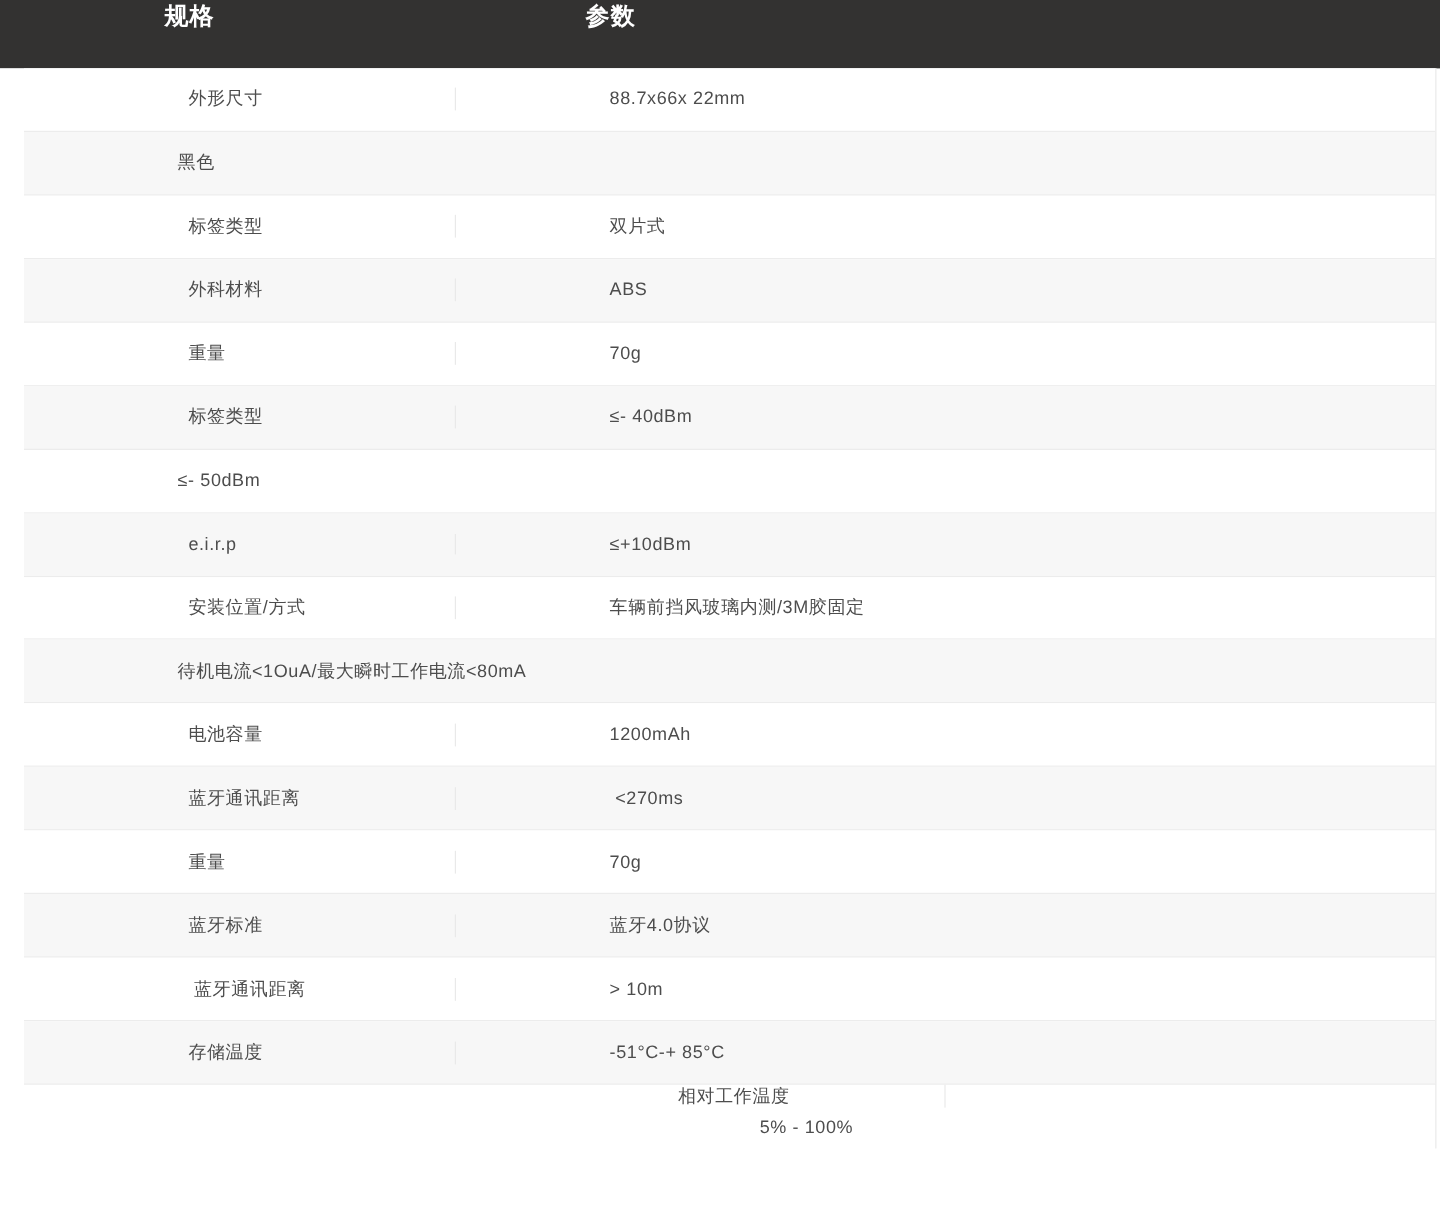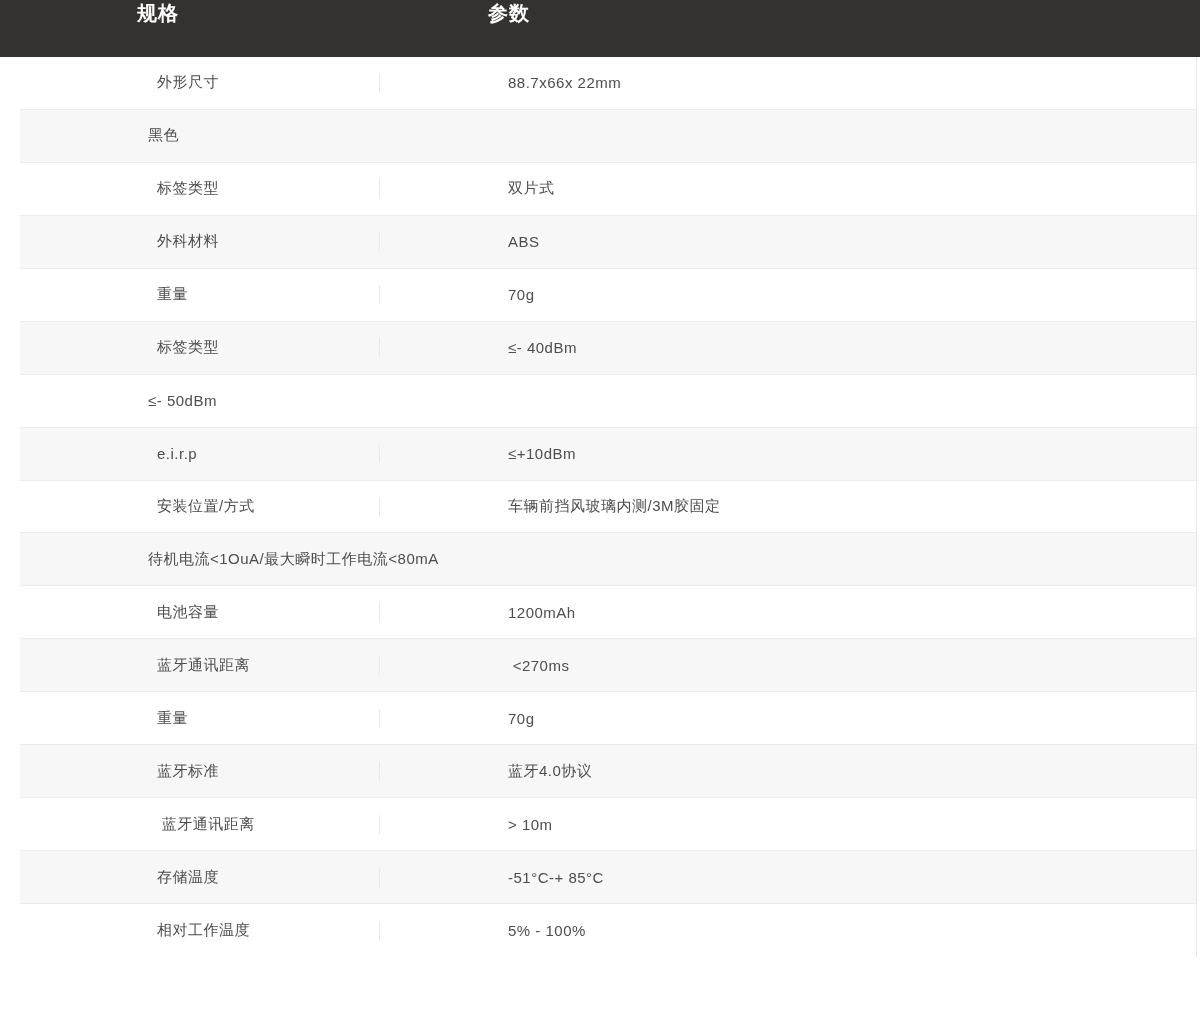--- a/index.html
+++ b/index.html
@@ -38,21 +38,21 @@
   }
   .tr {
     display: flex;
     align-items: center;
     height: calc((1010px - 57px) / 18);
     border-bottom: 1px solid #ececec;
     background: #ffffff;
     margin-left: 20px;
   }
   .tr:nth-child(even) { background: var(--row-alt-bg); }
-  .tr:last-child { border-bottom: none; }
+  .tr:last-child { border-bottom: none; flex-direction: column; }
 
   .td {
     display: flex;
     align-items: center;
     font-size: 15px;
     color: var(--text);
     letter-spacing: 0.5px;
     white-space: pre;
   }
   .td.label {

